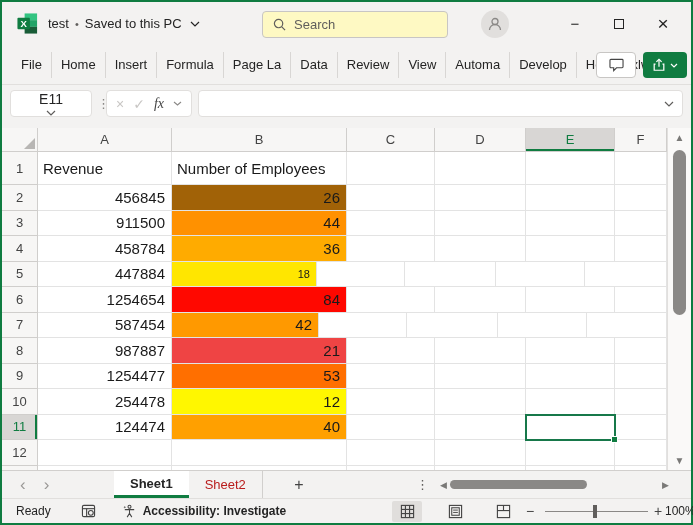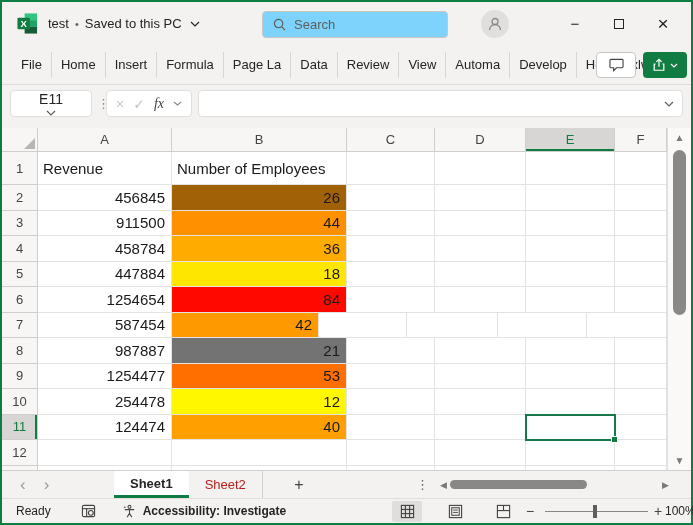--- a/index.html
+++ b/index.html
@@ -10,21 +10,21 @@
     position:relative; width:693px; height:525px; background:#F3F2F1;
     box-shadow: inset 0 0 0 2px #0F7C41; overflow:hidden;
   }
 
   
   .titlebar { position:absolute; left:2px; top:2px; right:2px; height:43px; background:#F3F2F1; }
   .app-icon { position:absolute; left:14px; top:10px; width:23px; height:23px; }
   .doc-title { position:absolute; left:46px; top:0; height:43px; display:flex; align-items:center; gap:6px; font-size:13px; color:#242424; }
   .doc-title .dot { color:#605E5C; font-size:11px; }
   .title-chev { margin-left:2px; }
-  .searchbox { position:absolute; left:260px; top:9px; width:186px; height:27px; background:#7dd3fc; border:1px solid #C8C6C4; border-radius:4px; display:flex; align-items:center; padding-left:10px; gap:8px; font-size:13px; color:#605E5C; }
+  .searchbox { position:absolute; left:260px; top:9px; width:186px; height:27px; background:#fef9c3; border:1px solid #C8C6C4; border-radius:4px; display:flex; align-items:center; padding-left:10px; gap:8px; font-size:13px; color:#605E5C; }
   .avatar { position:absolute; left:479px; top:8px; width:28px; height:28px; border-radius:50%; background:#E1DFDD; display:flex; align-items:center; justify-content:center; }
   .win-controls { position:absolute; right:6px; top:0; height:43px; display:flex; }
   .win-btn { width:44px; height:43px; display:flex; align-items:center; justify-content:center; font-size:15px; color:#242424; }
   .max-glyph { width:10px; height:10px; border:1px solid #242424; }
 
   
   .ribbonrow { position:absolute; left:2px; top:45px; right:2px; height:40px; background:#F3F2F1; border-bottom:1px solid #E1DFDD; }
   .ribbon-tabs { position:absolute; left:10px; top:0; height:39px; display:flex; align-items:center; }
   .ribbon-tab { padding:0 9px; height:26px; display:flex; align-items:center; font-size:13px; color:#242424; border-right:1px solid #D8D6D4; white-space:nowrap; }
   .ribbon-tab:last-child { border-right:1px solid #D8D6D4; }
@@ -257,21 +257,21 @@
         <div class="g-cell numcell" style="width: 134px; font-size: 15px;">458784</div>
         <div class="g-cell numcell" style="width: 175px; font-size: 15px; background: rgb(255, 171, 0);">36</div>
         <div class="g-cell" style="width: 88px; font-size: 15px;"></div>
         <div class="g-cell" style="width: 91px; font-size: 15px;"></div>
         <div class="g-cell" style="width: 89px; font-size: 15px;"></div>
         <div class="g-cell" style="width: 48px; flex: 1 1 0%; font-size: 15px;"></div>
       </div>
       <div class="g-row" style="height: 25.5px;">
         <div class="g-cell hdr rowhdr" style="width: 36px;">5</div>
         <div class="g-cell numcell" style="width: 134px; font-size: 15px;">447884</div>
-        <div class="g-cell numcell" style="width: 175px; font-size: 15px; background: rgb(255, 230, 0);">18</div>
+        <div class="g-cell numcell" style="width: 145px; font-size: 11px; background: rgb(255, 230, 0);">18</div>
         <div class="g-cell" style="width: 88px; font-size: 15px;"></div>
         <div class="g-cell" style="width: 91px; font-size: 15px;"></div>
         <div class="g-cell" style="width: 89px; font-size: 15px;"></div>
         <div class="g-cell" style="width: 48px; flex: 1 1 0%; font-size: 15px;"></div>
       </div>
       <div class="g-row" style="height: 25.5px;">
         <div class="g-cell hdr rowhdr" style="width: 36px;">6</div>
         <div class="g-cell numcell" style="width: 134px; font-size: 15px;">1254654</div>
         <div class="g-cell numcell" style="width: 175px; font-size: 15px; background: rgb(255, 8, 0);">84</div>
         <div class="g-cell" style="width: 88px; font-size: 15px;"></div>
@@ -284,21 +284,21 @@
         <div class="g-cell numcell" style="width: 134px; font-size: 15px;">587454</div>
         <div class="g-cell numcell" style="width: 147px; font-size: 15px; background: rgb(255, 153, 0);">42</div>
         <div class="g-cell" style="width: 88px; font-size: 15px;"></div>
         <div class="g-cell" style="width: 91px; font-size: 15px;"></div>
         <div class="g-cell" style="width: 89px; font-size: 15px;"></div>
         <div class="g-cell" style="width: 48px; flex: 1 1 0%; font-size: 15px;"></div>
       </div>
       <div class="g-row" style="height: 25.5px;">
         <div class="g-cell hdr rowhdr" style="width: 36px;">8</div>
         <div class="g-cell numcell" style="width: 134px; font-size: 15px;">987887</div>
-        <div class="g-cell numcell" style="width: 175px; font-size: 15px; background: #737373;">21</div>
+        <div class="g-cell numcell" style="width: 175px; font-size: 15px; background: #ef4444;">21</div>
         <div class="g-cell" style="width: 88px; font-size: 15px;"></div>
         <div class="g-cell" style="width: 91px; font-size: 15px;"></div>
         <div class="g-cell" style="width: 89px; font-size: 15px;"></div>
         <div class="g-cell" style="width: 48px; flex: 1 1 0%; font-size: 15px;"></div>
       </div>
       <div class="g-row" style="height: 25.5px;">
         <div class="g-cell hdr rowhdr" style="width: 36px;">9</div>
         <div class="g-cell numcell" style="width: 134px; font-size: 15px;">1254477</div>
         <div class="g-cell numcell" style="width: 175px; font-size: 15px; background: rgb(255, 111, 0);">53</div>
         <div class="g-cell" style="width: 88px; font-size: 15px;"></div>

